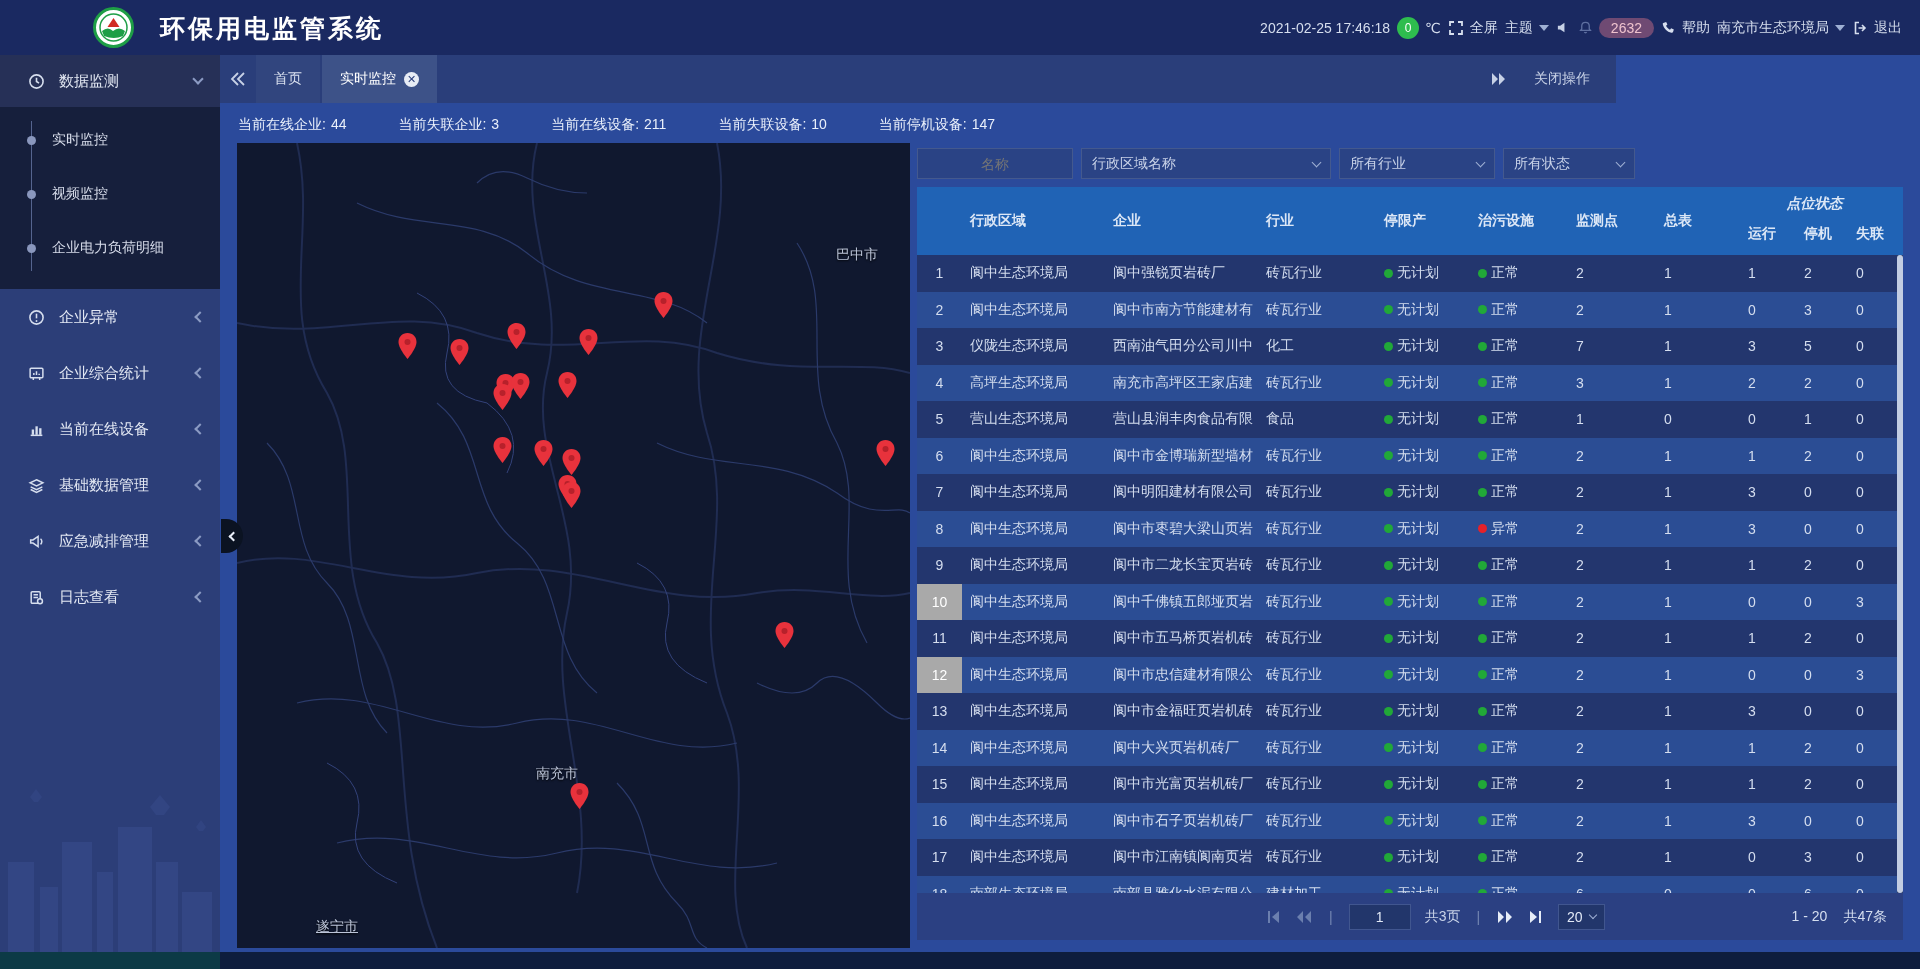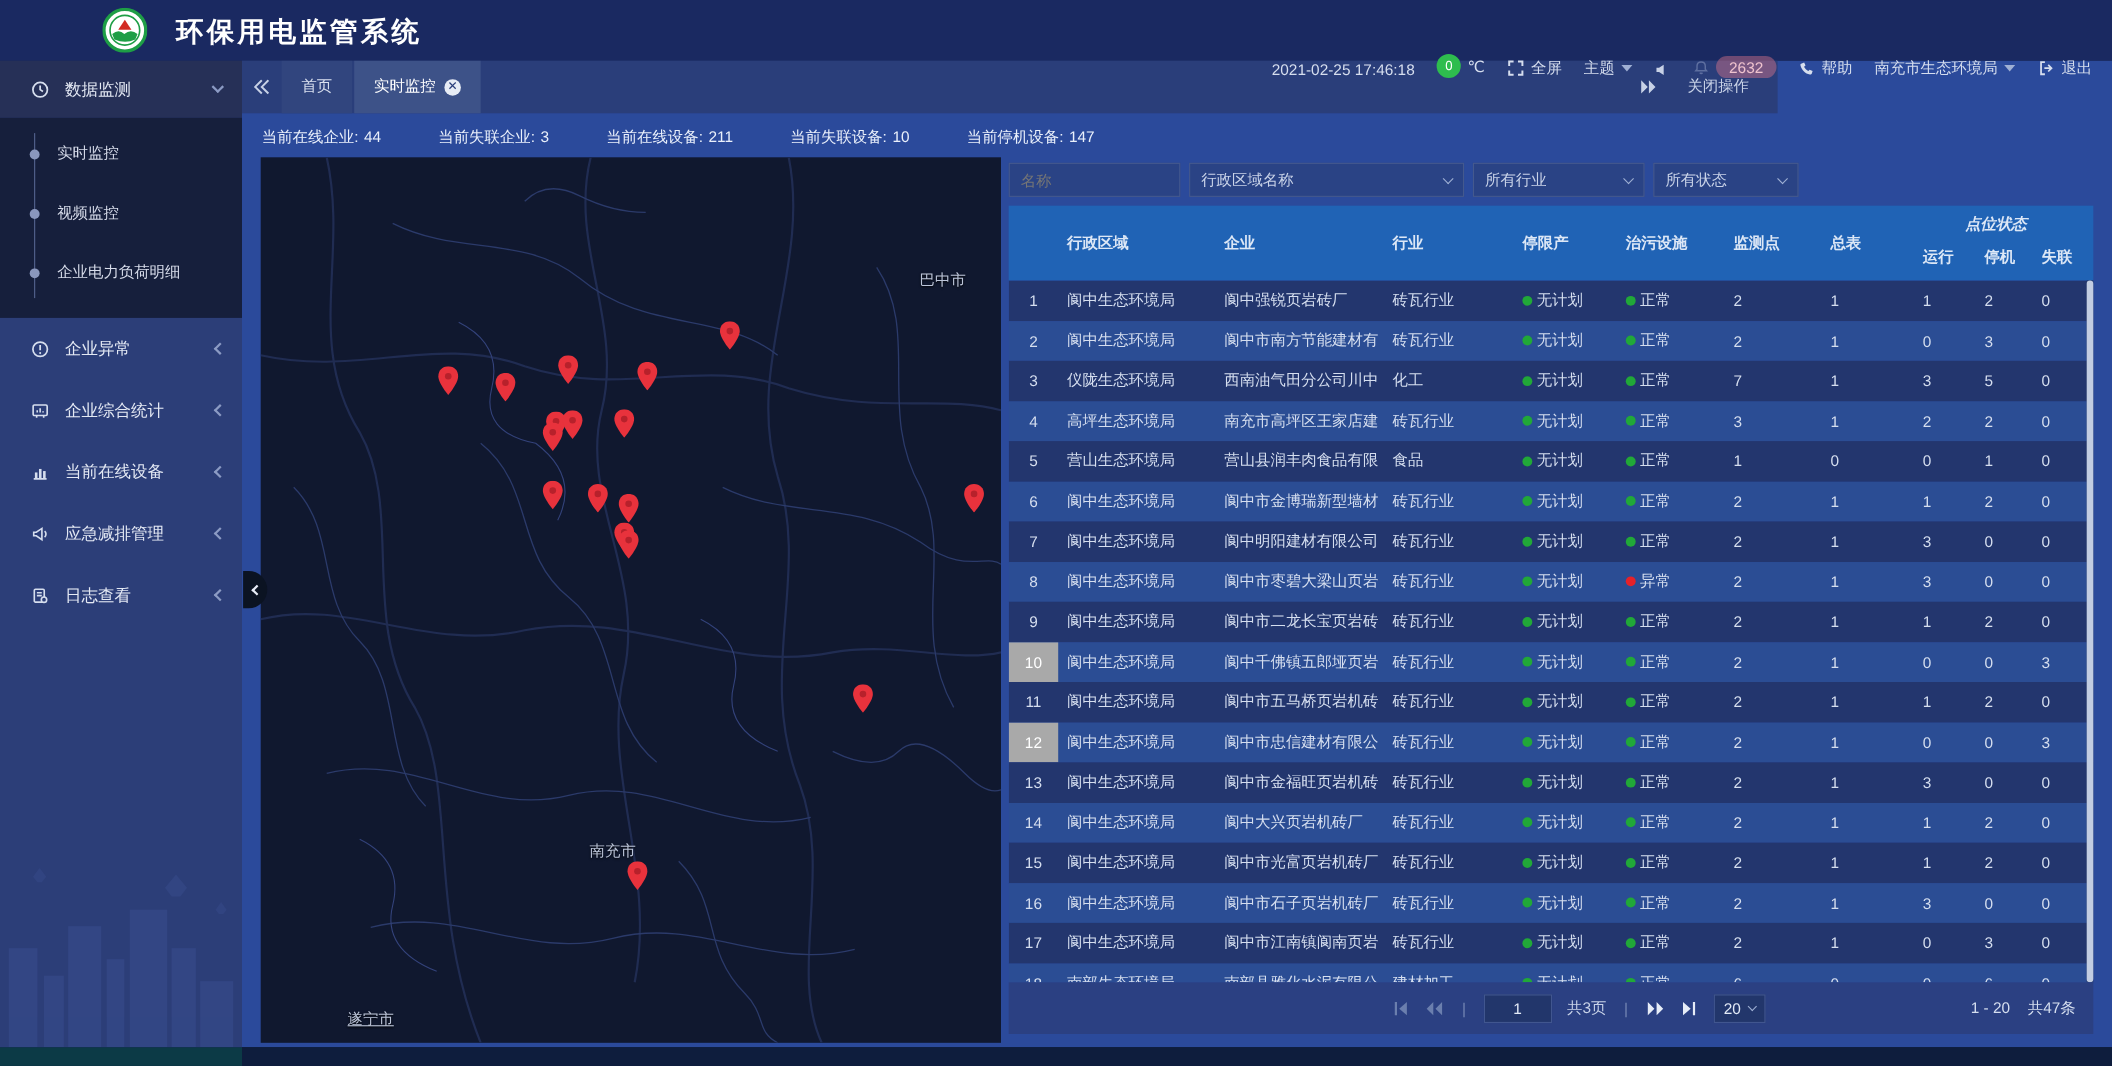--- a/index.html
+++ b/index.html
@@ -6,22 +6,22 @@
   html,body { width:1920px; height:969px; overflow:hidden; background:#0E1D3D;
     font-family:"Liberation Sans","DejaVu Sans",sans-serif; }
   #app { position:relative; width:1920px; height:969px; background:#0E1D3D; }
 
   
   .top-header { position:absolute; left:0; top:0; width:1920px; height:55px;
     background:#1A2961; display:flex; align-items:center; z-index:30; }
   .logo { position:absolute; left:93px; top:7px; width:41px; height:41px; }
   .app-title { position:absolute; left:160px; top:12px; color:#FFFFFF; font-size:25px;
     font-weight:bold; letter-spacing:3px; }
-  .hdr-right { position:absolute; right:18px; top:16px; height:55px; display:flex;
-    align-items:flex-end; gap:20px; color:#D6DEEE; font-size:14px; }
+  .hdr-right { position:absolute; right:18px; top:0; height:55px; display:flex;
+    align-items:center; gap:7px; color:#D6DEEE; font-size:14px; }
   .hdr-item { display:flex; align-items:center; gap:6px; white-space:nowrap; }
   .temp-circle { width:22px; height:22px; border-radius:50%; background:#2EBD4E;
     color:#fff; font-size:12px; display:flex; align-items:center; justify-content:center; }
   .badge-pill { background:rgba(214,116,138,.45); color:#EFC3CE; border-radius:11px;
     padding:2px 12px; font-size:14px; }
   .caret-down { width:0; height:0; border-left:5px solid transparent; border-right:5px solid transparent;
     border-top:6px solid #9FB0D4; display:inline-block; }
   .ico { display:inline-flex; align-items:center; }
   .ico svg { display:block; }
 
@@ -75,21 +75,21 @@
     background:#10182F; overflow:hidden; cursor:grab; }
   .map svg.roads { position:absolute; left:0; top:0; }
   .map-label { position:absolute; color:#BCC5D9; font-size:14px; transform:translate(-50%,-50%);
     text-shadow:0 1px 2px #000; white-space:nowrap; }
   .pin { position:absolute; width:19px; height:26px; }
 
   
   .panel { position:absolute; left:697px; top:0; width:986px; height:897px; }
   .filters { position:absolute; left:0; top:93px; height:31px; display:flex; gap:8px; }
   .f-box { height:31px; background:#2A4385; border:1px solid #44598E; color:#C9D3E8;
-    font-size:14px; display:flex; align-items:center; padding:0 10px; }
+    font-size:14px; display:flex; align-items:center; padding:0 10px;text-align:center; }
   .f-input { width:156px; }
   .f-select { justify-content:space-between; cursor:pointer; }
   .f-select .sel-caret { width:7px; height:7px; border-right:1.6px solid #9FB0D4;
     border-bottom:1.6px solid #9FB0D4; transform:rotate(45deg); margin-top:-3px; }
   .f-region { width:250px; } .f-industry { width:156px; } .f-status { width:132px; }
 
   
   .tbl { position:absolute; left:0; top:132px; width:986px; }
   .thead { height:68px; background:#2063B5; color:#DCE7F6; font-weight:bold; font-size:14px;
     position:relative; }
@@ -263,20 +263,31 @@
         <div class="sb-item">
           <span class="ico">
             <svg width="17" height="17" viewBox="0 0 16 16">
               <path d="M2.5 13.5h11" stroke="#D6DEEE" stroke-width="1.4"></path>
               <rect x="3.5" y="8" width="2.2" height="5" fill="#D6DEEE"></rect>
               <rect x="7" y="5" width="2.2" height="8" fill="#D6DEEE"></rect>
               <rect x="10.5" y="6.8" width="2.2" height="6.2" fill="#D6DEEE"></rect>
             </svg>
           </span>
           <span class="sb-label">当前在线设备</span>
+          <span class="chev left"></span>
+        </div>
+        <div class="sb-item">
+          <span class="ico">
+            <svg width="17" height="17" viewBox="0 0 16 16" fill="none" stroke="#D6DEEE" stroke-width="1.4">
+              <path d="M8 2.6l6 2.9-6 2.9-6-2.9z"></path>
+              <path d="M2.5 9.3L8 12l5.5-2.7"></path>
+              <path d="M2.5 11.8L8 14.5l5.5-2.7"></path>
+            </svg>
+          </span>
+          <span class="sb-label">基础数据管理</span>
           <span class="chev left"></span>
         </div>
         <div class="sb-item">
           <span class="ico">
             <svg width="17" height="17" viewBox="0 0 16 16" fill="none" stroke="#D6DEEE" stroke-width="1.4">
               <path d="M2.5 6.5v3h2.2l4.8 3.3V3.2L4.7 6.5z"></path>
               <path d="M11.8 5.4c1.6 1.3 1.6 4 0 5.3"></path>
             </svg>
           </span>
           <span class="sb-label">应急减排管理</span>

